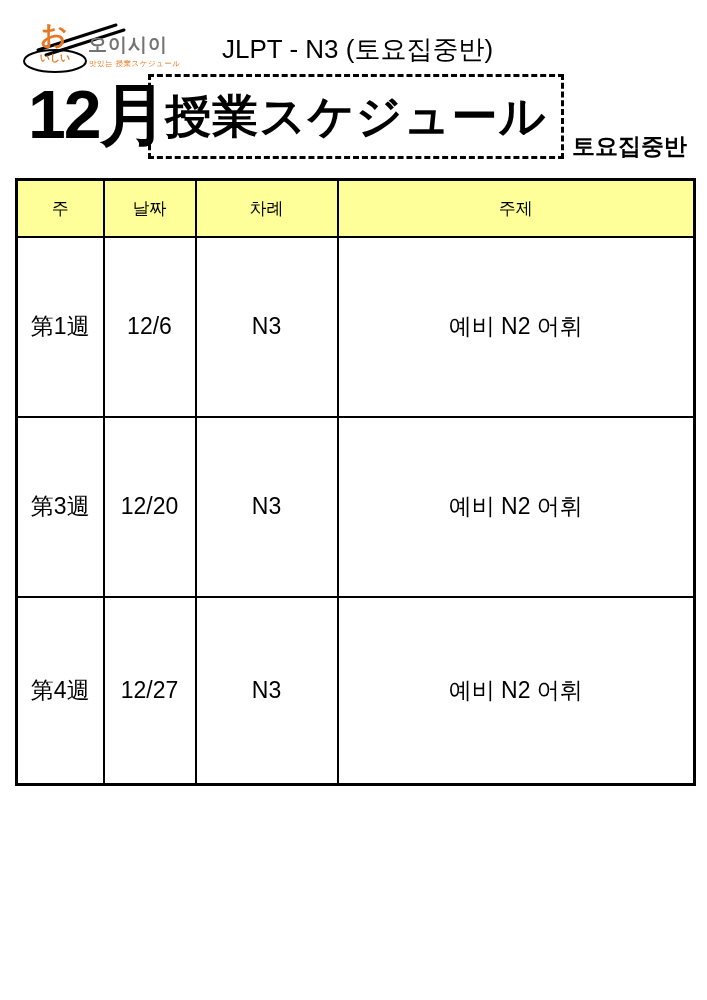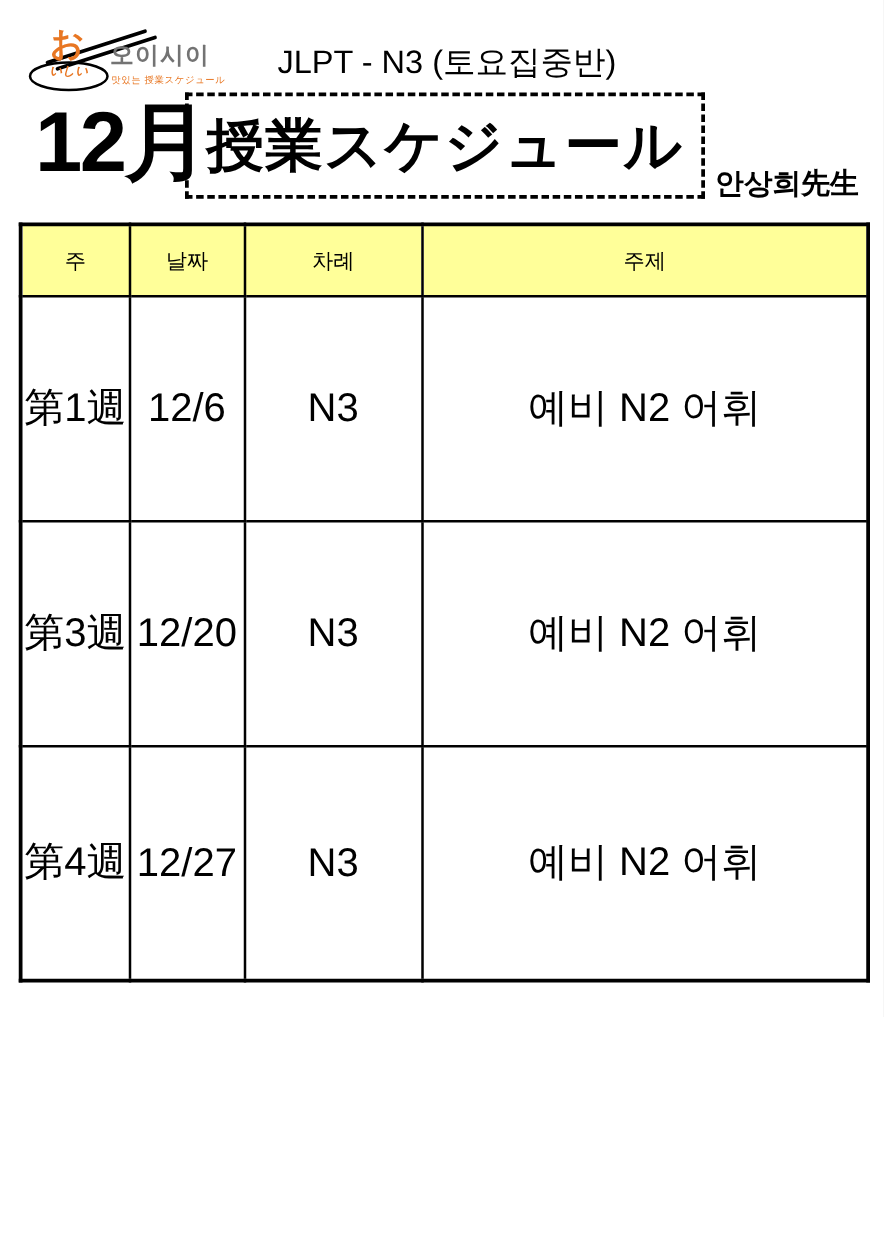--- a/index.html
+++ b/index.html
@@ -13,21 +13,21 @@
 
   
   .logo { position:absolute; left:18px; top:20px; width:160px; height:54px; }
   .logo svg { position:absolute; left:0; top:0; }
   .logo-o {
     position:absolute; left:22px; top:2px;
     font-size:27px; font-weight:bold; color:#e87622; line-height:1;
   }
   .logo-oval-text {
     position:absolute; left:12px; top:33px; width:50px; text-align:center;
-    font-size:10px; font-weight:bold; color:#e87622; line-height:1;font-style:italic;
+    font-size:10px; font-weight:bold; color:#e87622; line-height:1;
   }
   .logo-name {
     position:absolute; left:70px; top:15px;
     font-size:19px; font-weight:800; letter-spacing:1px; color:#737373; line-height:1;
   }
   .logo-tagline {
     position:absolute; left:71px; top:40px;
     font-size:7.5px; color:#e87622; letter-spacing:0.5px; line-height:1; white-space:nowrap;
   }
 
@@ -61,21 +61,21 @@
   }
   .schedule-table th, .schedule-table td {
     border:2px solid #000; text-align:center; vertical-align:middle;
     overflow:hidden;
   }
   .schedule-table th {
     height:57px; background:#ffff99; font-size:17px; font-weight:normal;
   }
   tr.row-data { height:180px; }
   tr.row-data-last { height:188px; }
-  .schedule-table td { font-size:32px;text-align:center; }
+  .schedule-table td { font-size:23px;text-align:center; }
 </style>
 </head>
 <body>
 
 <div class="page">
 
   <div class="logo">
     <svg width="160" height="54" viewBox="0 0 160 54">
       <line x1="20" y1="30" x2="98" y2="5" stroke="#000" stroke-width="3" stroke-linecap="round"></line>
       <line x1="28" y1="35" x2="106" y2="10" stroke="#000" stroke-width="3" stroke-linecap="round"></line>
@@ -88,21 +88,21 @@
   </div>
 
   <div class="course-title">JLPT - N3 (토요집중반)</div>
 
   <div class="month-label">12月</div>
 
   <div class="schedule-box">
     <span class="schedule-title">授業スケジュール</span>
   </div>
 
-  <div class="teacher-name">안상희先生</div>
+  <div class="teacher-name">토요집중반</div>
 
   <table class="schedule-table">
     <colgroup>
       <col style="width:87px">
       <col style="width:92px">
       <col style="width:142px">
       <col style="width:357px">
     </colgroup>
     <thead>
       <tr>

